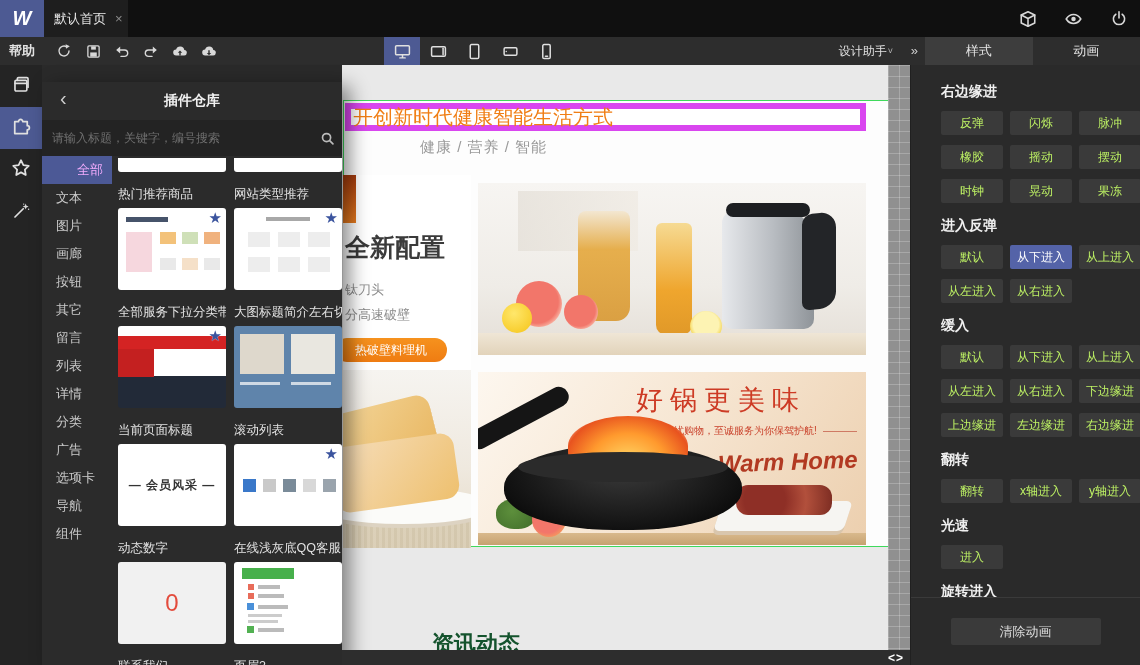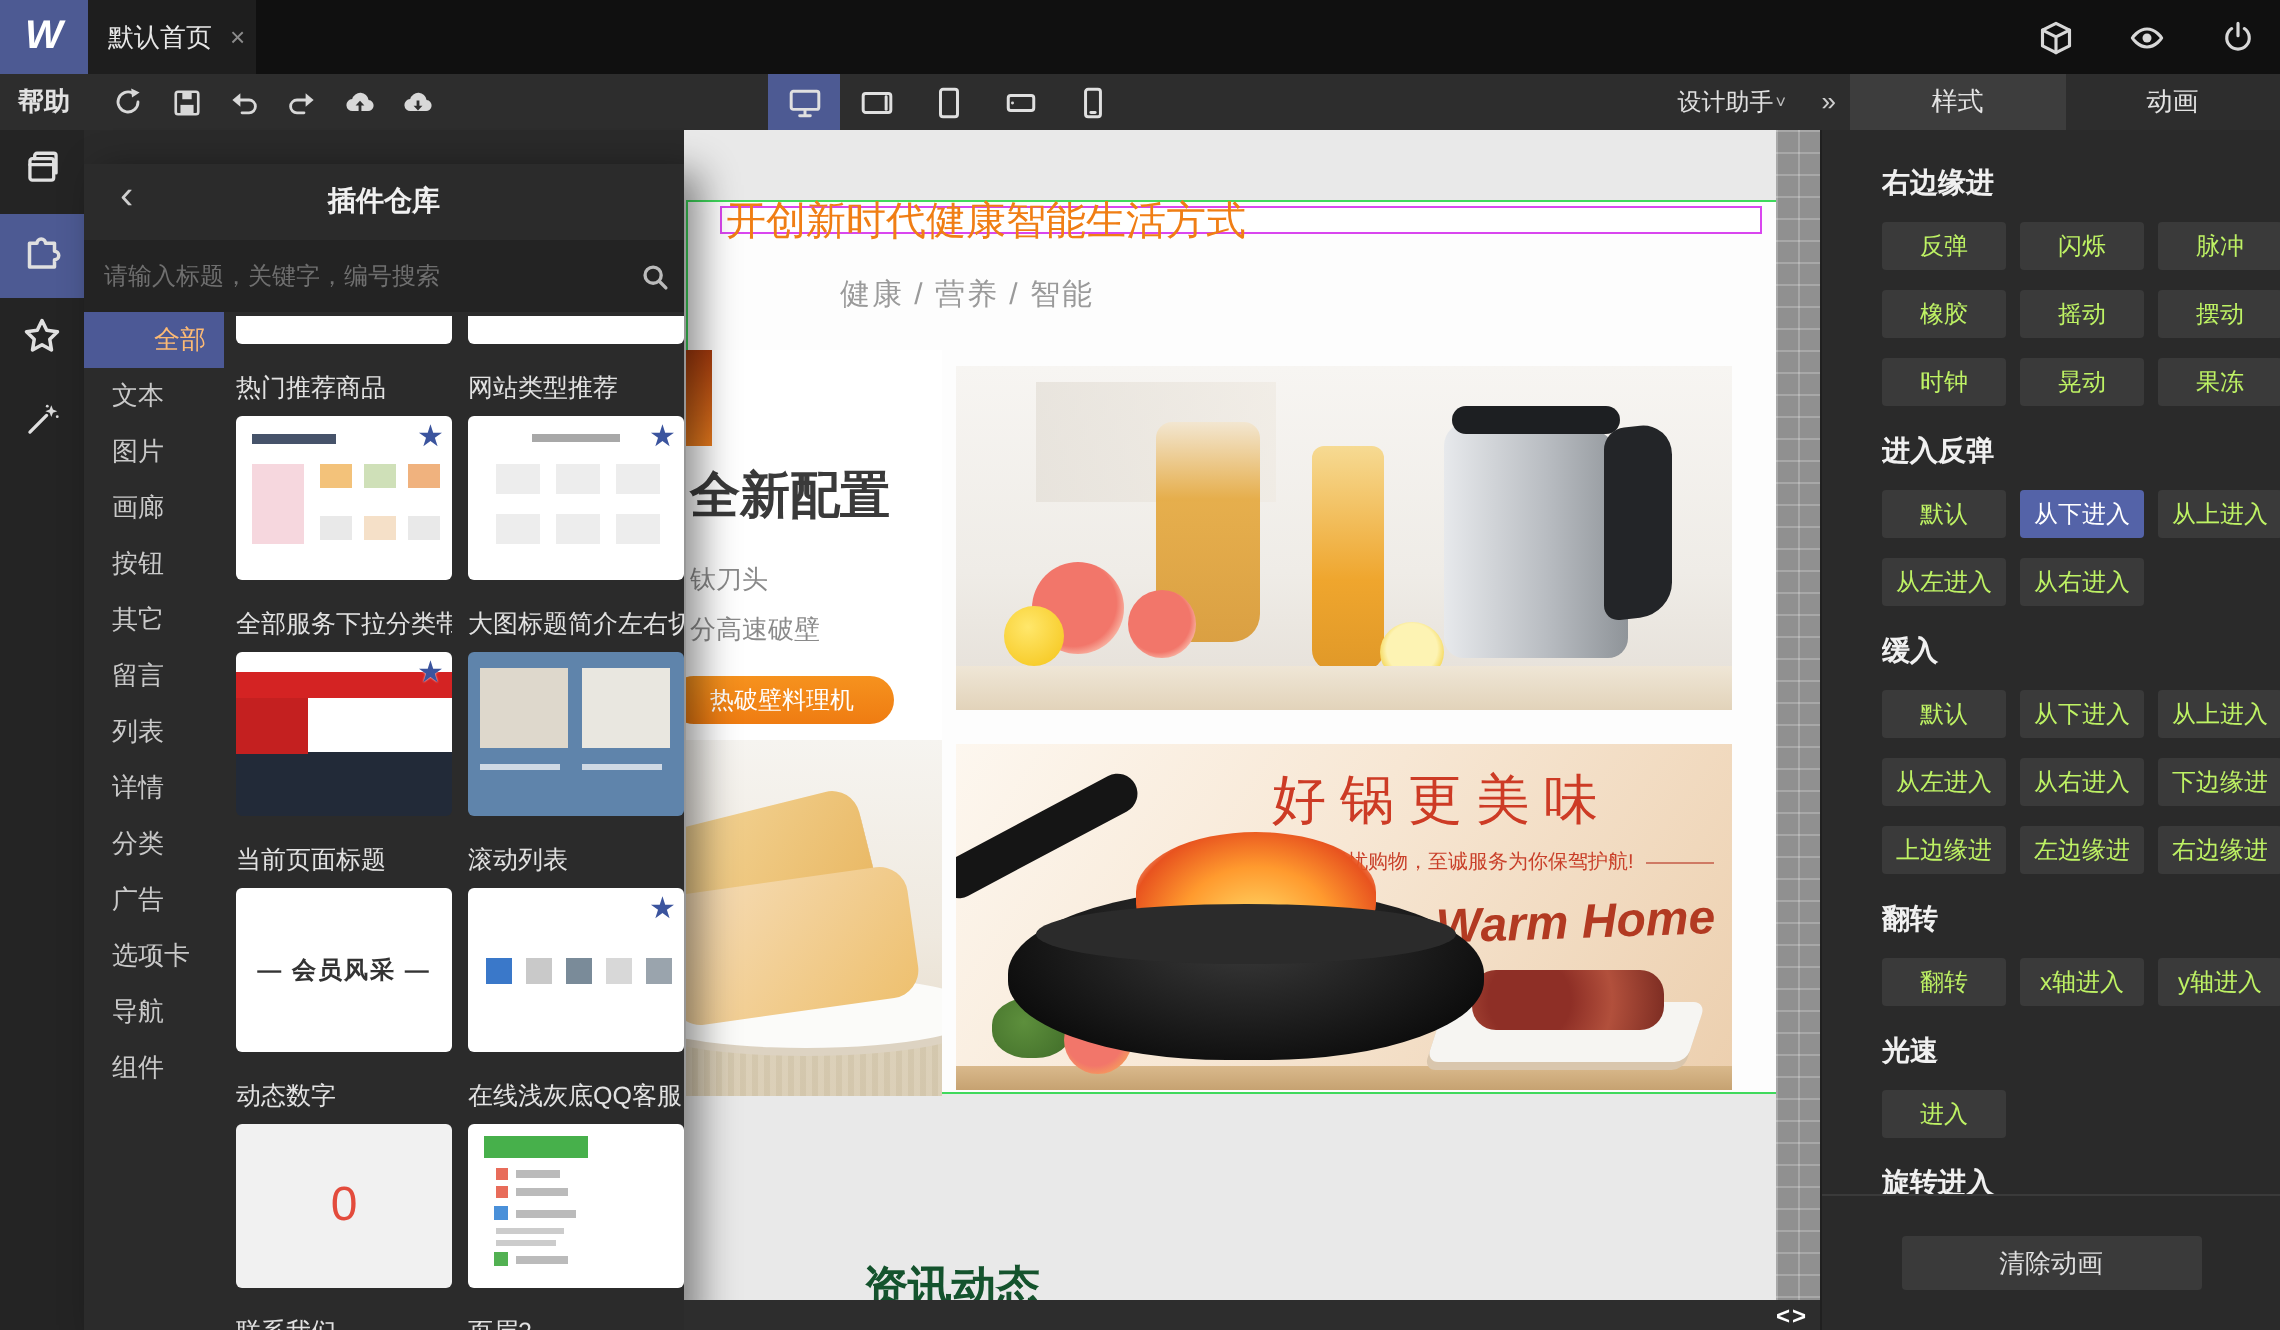--- a/index.html
+++ b/index.html
@@ -45,21 +45,21 @@
                 font-size:14px; color:#f0f0f0; font-weight:bold; }
   .back { position:absolute; left:18px; top:5px; font-size:20px; color:#cfcfcf; font-weight:normal; }
   .search { position:relative; height:36px; background:#232323; display:flex; align-items:center; }
   .search input { flex:1; background:transparent; border:none; outline:none; color:#bbb; font-size:12px;
                   padding:0 10px; font-family:"Liberation Sans",sans-serif; }
   .search input::placeholder { color:#6f6f6f; }
   .search .sic { width:30px; display:flex; justify-content:center; }
   .panel-body { position:absolute; top:74px; bottom:0; left:0; right:0; display:flex; overflow:hidden; }
   .cats { width:70px; }
   .cat { height:28px; line-height:28px; padding-left:14px; font-size:13px; color:#c9c9c9; cursor:pointer; }
-  .cat.active { background:#4c5996; color:#fdba74;padding-left:35px; }
+  .cat.active { background:#4c5996; color:#f0abfc;padding-left:35px; }
   .plugin-grid { width:230px; padding-left:6px; display:grid; grid-template-columns:108px 108px; column-gap:8px;
                  align-content:start; }
   .plugin-sliver { height:14px; margin-top:2px; background:#fff; border-radius:0 0 3px 3px; }
   .plugin-item { width:108px; }
   .plugin-label { margin:14px 0 6px; height:16px; line-height:16px; font-size:12.5px; color:#e2e2e2;
                   white-space:nowrap; overflow:hidden; }
   .plugin-card { position:relative; height:82px; background:#fff; border-radius:3px; overflow:hidden;
                  background-repeat:no-repeat; }
   .pstar { position:absolute; top:1px; right:4px; color:#3b549e; font-size:15px; text-shadow:0 0 1px #fff; }
   .preview { position:absolute; inset:0; display:flex; align-items:center; justify-content:center; }
@@ -99,22 +99,22 @@
       linear-gradient(#e86c5a,#e86c5a), linear-gradient(#bbbbbb,#bbbbbb),
       linear-gradient(#4a90d9,#4a90d9), linear-gradient(#bbbbbb,#bbbbbb),
       linear-gradient(#cccccc,#cccccc), linear-gradient(#cccccc,#cccccc),
       linear-gradient(#52b152,#52b152), linear-gradient(#bbbbbb,#bbbbbb);
     background-size:52px 11px,6px 6px,22px 4px,6px 6px,26px 4px,7px 7px,30px 4px,34px 3px,30px 3px,7px 7px,26px 4px;
     background-position:8px 6px,14px 22px,24px 23px,14px 31px,24px 32px,13px 41px,24px 43px,14px 52px,14px 58px,13px 64px,24px 66px; }
 
   
   .canvas { position:absolute; left:342px; top:65px; width:568px; height:585px; background:#e9e9e9; overflow:hidden; z-index:1; }
   .green-box { position:absolute; left:1px; top:35px; width:546px; height:447px; border:1px solid #3fd95c; background:#fdfdfd; }
-  .red-box { position:absolute; left:3px; top:38px; width:521px; height:14px; border:1px solid #d946ef; background:#fff;
-             display:flex; align-items:center;margin-left:15px; }
+  .red-box { position:absolute; left:3px; top:38px; width:521px; height:28px; border:6px solid #d946ef; background:#fff;
+             display:flex; align-items:center; }
   .hero-title { font-size:20px; font-weight:500; color:#f07e14; padding-left:2px; white-space:nowrap; }
   .hero-sub { position:absolute; left:78px; top:73px; font-size:15px; color:#9a9a9a; letter-spacing:1px; }
   .prod-col { position:absolute; left:1px; top:110px; width:128px; height:195px; background:#fff; overflow:hidden; }
   .prod-cut { position:absolute; left:0; top:0; width:13px; height:48px; background:linear-gradient(180deg,#a33a0e,#e77b1e); }
   .prod-title { position:absolute; left:2px; top:56px; font-size:25px; font-weight:bold; color:#3a3a3a; white-space:nowrap; }
   .prod-l1 { position:absolute; left:2px; top:106px; font-size:13px; color:#8a8a8a; white-space:nowrap; }
   .prod-l2 { position:absolute; left:2px; top:131px; font-size:13px; color:#8a8a8a; white-space:nowrap; }
   .prod-btn { position:absolute; left:-8px; top:163px; width:112px; height:24px; border-radius:13px;
               background:linear-gradient(180deg,#f6921e,#ef7c12); color:#fff; font-size:12px;
               display:flex; align-items:center; justify-content:center; border:none; }

